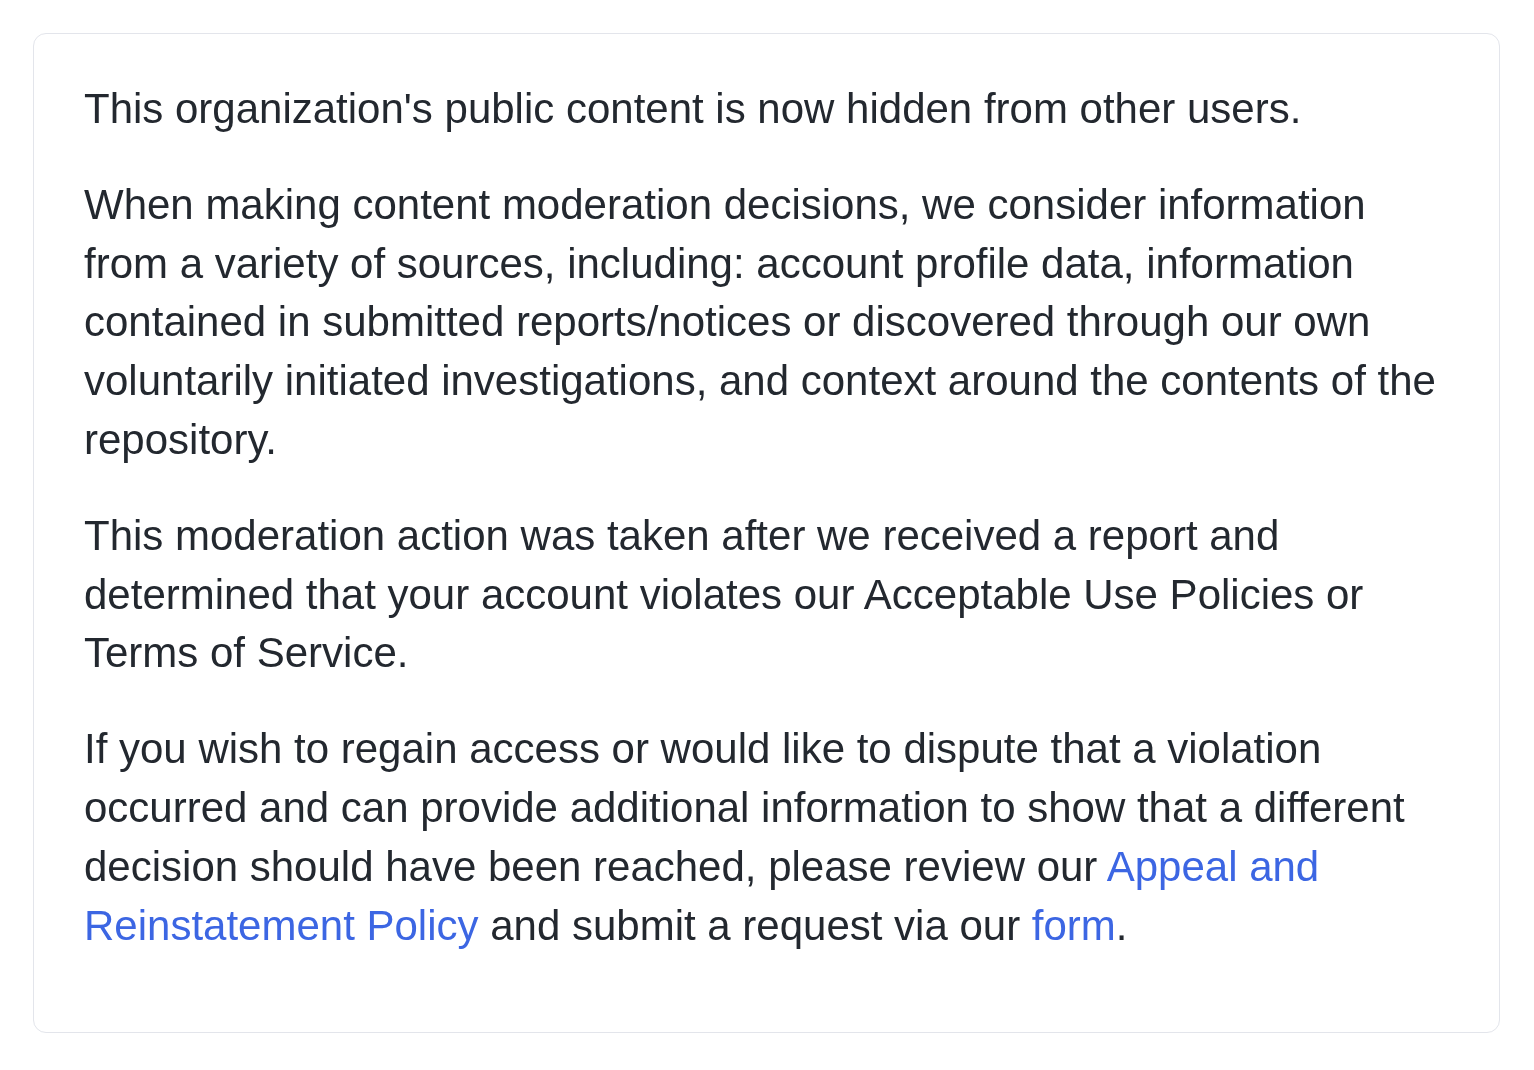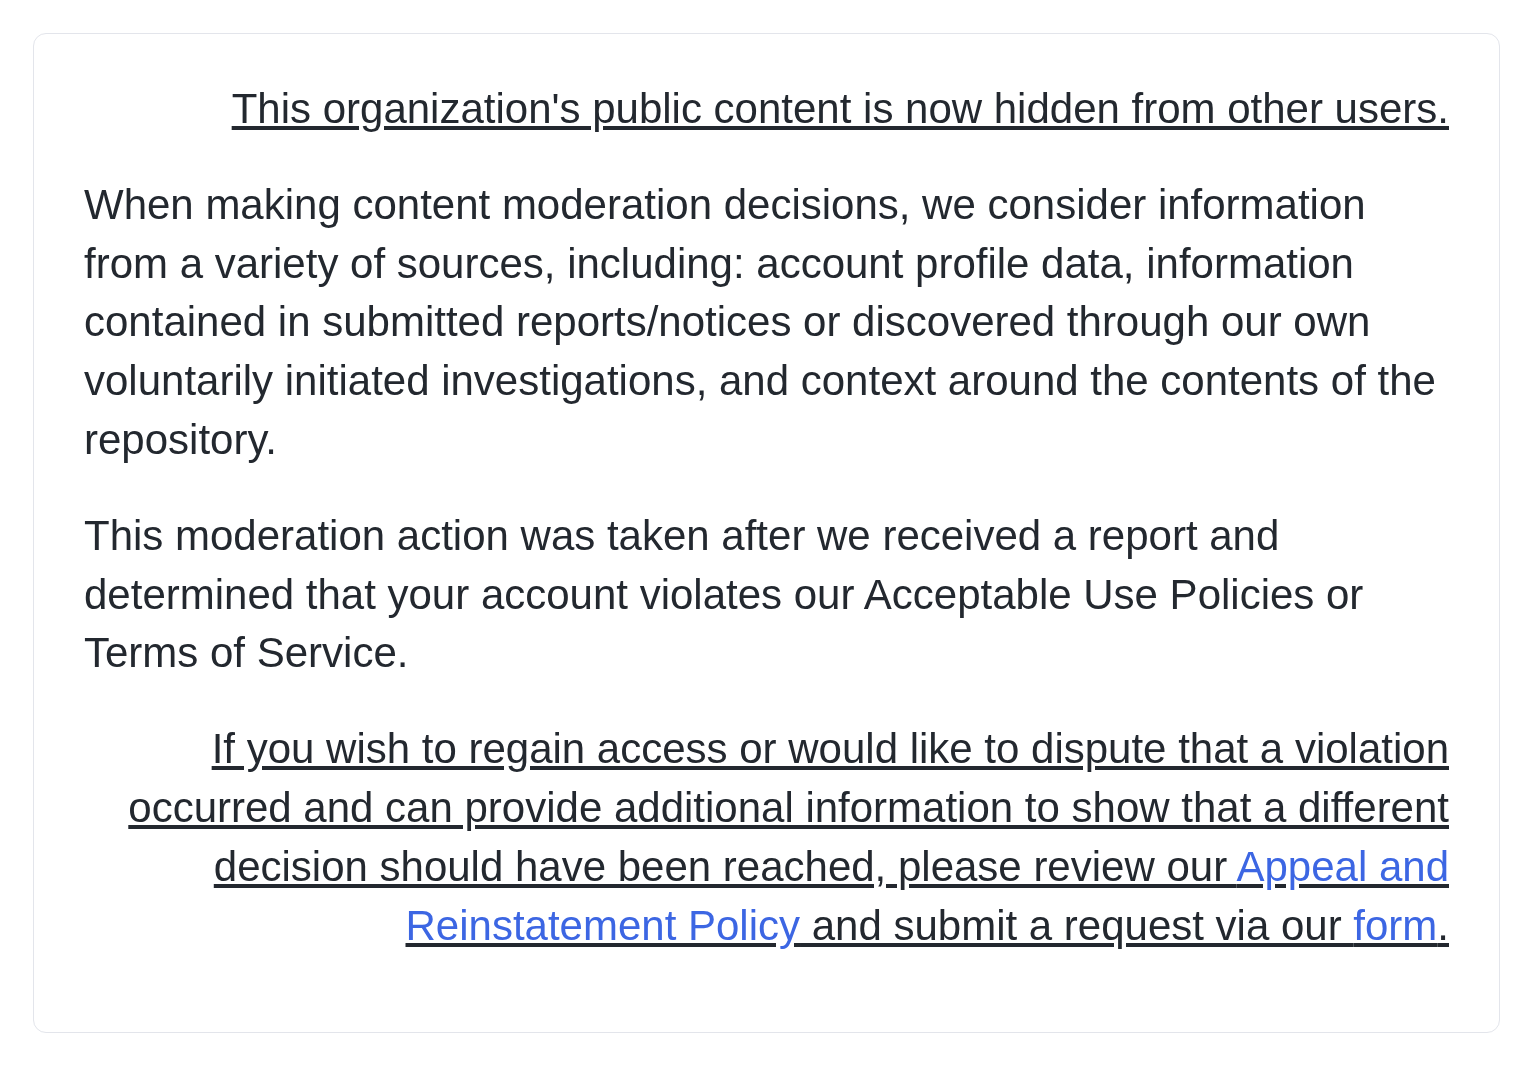--- a/index.html
+++ b/index.html
@@ -28,22 +28,21 @@
     margin: 0 0 37px 0;
     font-size: 42px;
     line-height: 1.4;
     color: #23282f;
     font-weight: 400;
   }
   .card p:last-child {
     margin-bottom: 16px;
   }
   .centered {
-    text-align: right;
-    text-decoration: underline;
+    text-align: left;
   }
   a.inline-link {
     color: #3c66e3;
     text-decoration: none;
     cursor: pointer;
   }
 </style>
 </head>
 <body>
 

